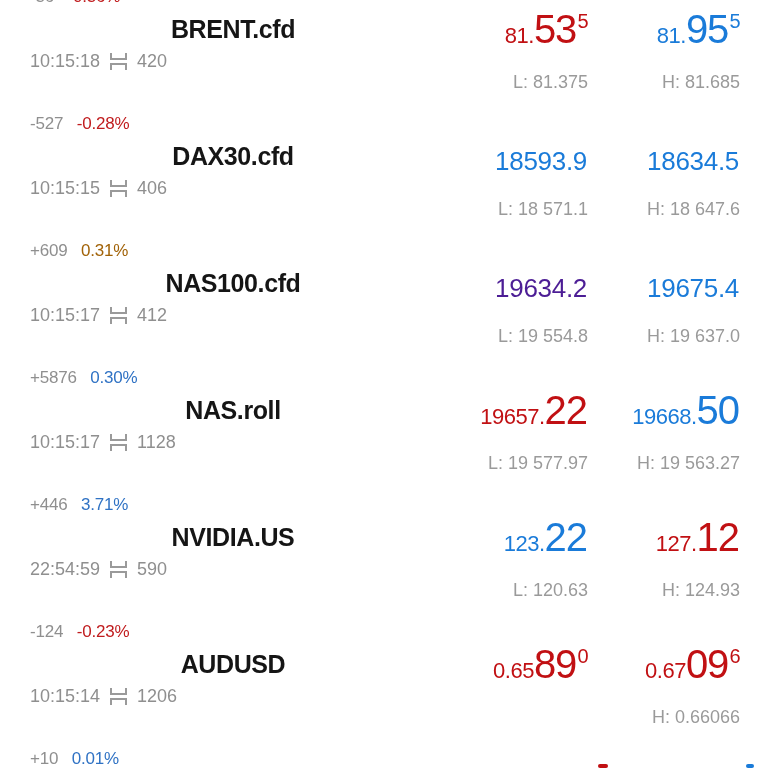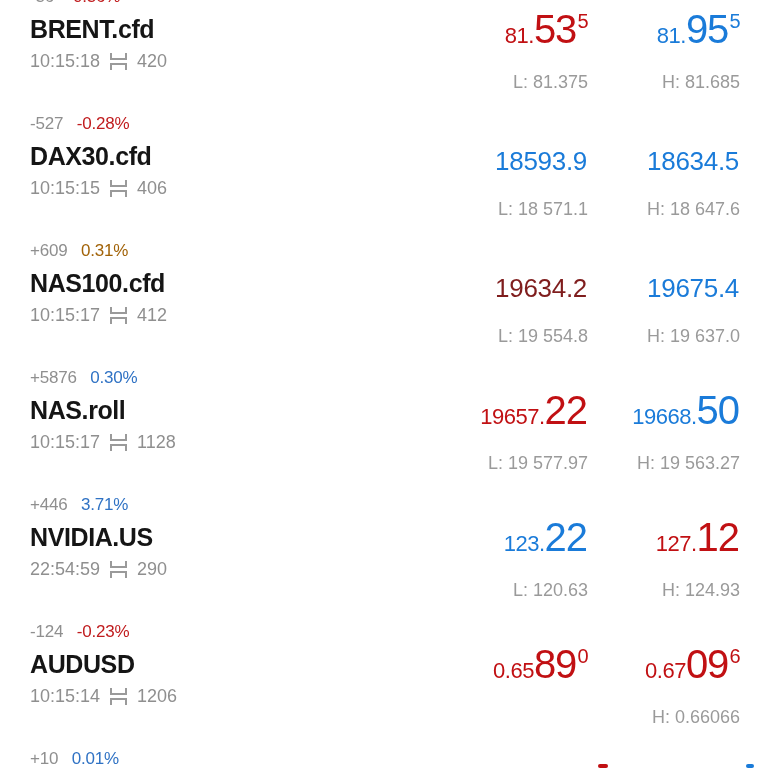--- a/index.html
+++ b/index.html
@@ -18,23 +18,24 @@
     box-sizing:border-box;
     padding:0 28px 0 30px;
     align-content:start;
     background:#ffffff;
   }
   .quote-row.first{margin-top:-14px;}
   .quote-row.partial{position:relative;}
   .change{grid-column:1/4;grid-row:1;font-size:17px;line-height:22px;letter-spacing:-0.2px;white-space:nowrap;}
   .change .pts{color:#8f8f8f;margin-right:9px;}
   .symbol{
-    grid-row:2;grid-column:1;align-self:center;margin:0;
+    grid-row:2;grid-column:1;align-self:center;margin:16px;
     font-size:25px;font-weight:bold;color:#151515;letter-spacing:-0.4px;line-height:28px;
     white-space:nowrap;
+    text-align:center;
   }
   .price{
     grid-row:2;align-self:center;text-align:right;min-width:126px;
     white-space:nowrap;line-height:42px;letter-spacing:-0.5px;font-weight:500;
   }
   .price.bid{grid-column:2;}
   .price.ask{grid-column:3;}
   .price .pre{font-size:22px;}
   .price .big{font-size:40px;letter-spacing:-1px;}
   .price .sup{font-size:20px;vertical-align:15px;margin-left:1px;}
@@ -101,21 +102,21 @@
     <div class="lh low">L: 18 571.1</div>
     <div class="lh high">H: 18 647.6</div>
   </section>
 
   <section class="quote-row">
     <div class="change">
       <span class="pts">+609</span>
       <span class="pct" style="color: #a16207;">0.31%</span>
     </div>
     <h2 class="symbol">NAS100.cfd</h2>
-    <div class="price bid uniform" style="color: #7f1d1d;"><span class="pre">19634.2</span><span class="big"></span><span class="sup"></span></div>
+    <div class="price bid uniform" style="color: #4c1d95;"><span class="pre">19634.2</span><span class="big"></span><span class="sup"></span></div>
     <div class="price ask uniform" style="color: rgb(26, 123, 217);"><span class="pre">19675.4</span><span class="big"></span><span class="sup"></span></div>
     <div class="meta">
       <span class="time">10:15:17</span>
       <span class="spread-icon">
           <span class="si-t"></span>
           <span class="si-b"></span>
         </span>
       <span class="spread">412</span>
     </div>
     <div class="lh low">L: 19 554.8</div>
@@ -149,21 +150,21 @@
     </div>
     <h2 class="symbol">NVIDIA.US</h2>
     <div class="price bid" style="color: rgb(26, 123, 217);"><span class="pre">123.</span><span class="big">22</span><span class="sup"></span></div>
     <div class="price ask" style="color: rgb(193, 16, 19);"><span class="pre">127.</span><span class="big">12</span><span class="sup"></span></div>
     <div class="meta">
       <span class="time">22:54:59</span>
       <span class="spread-icon">
           <span class="si-t"></span>
           <span class="si-b"></span>
         </span>
-      <span class="spread">290</span>
+      <span class="spread">590</span>
     </div>
     <div class="lh low">L: 120.63</div>
     <div class="lh high">H: 124.93</div>
   </section>
 
   <section class="quote-row">
     <div class="change">
       <span class="pts">-124</span>
       <span class="pct" style="color: rgb(192, 28, 30);">-0.23%</span>
     </div>

